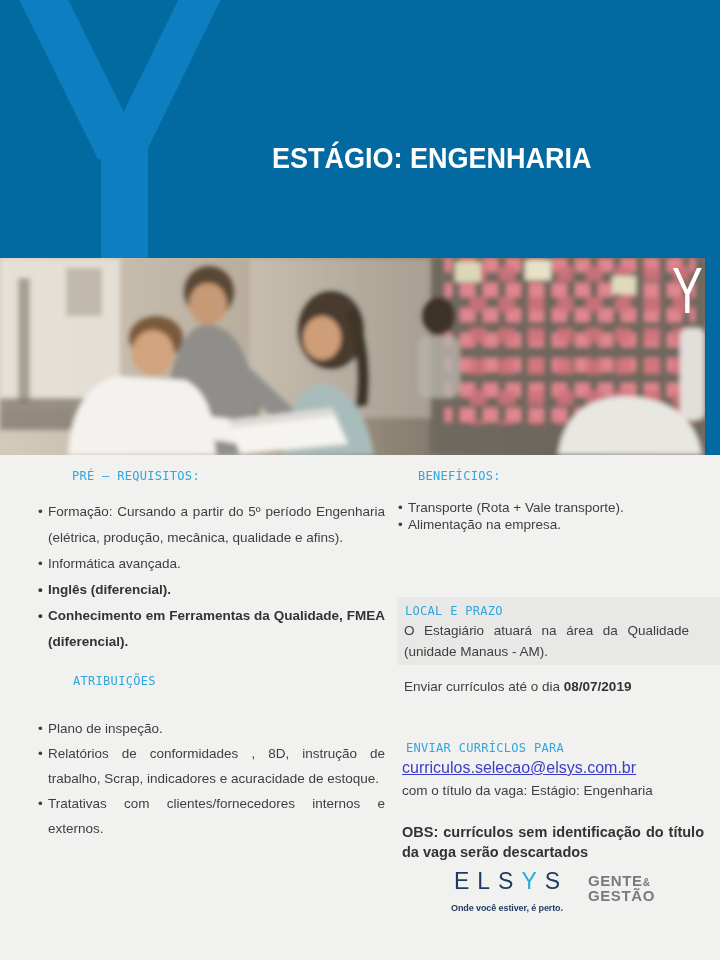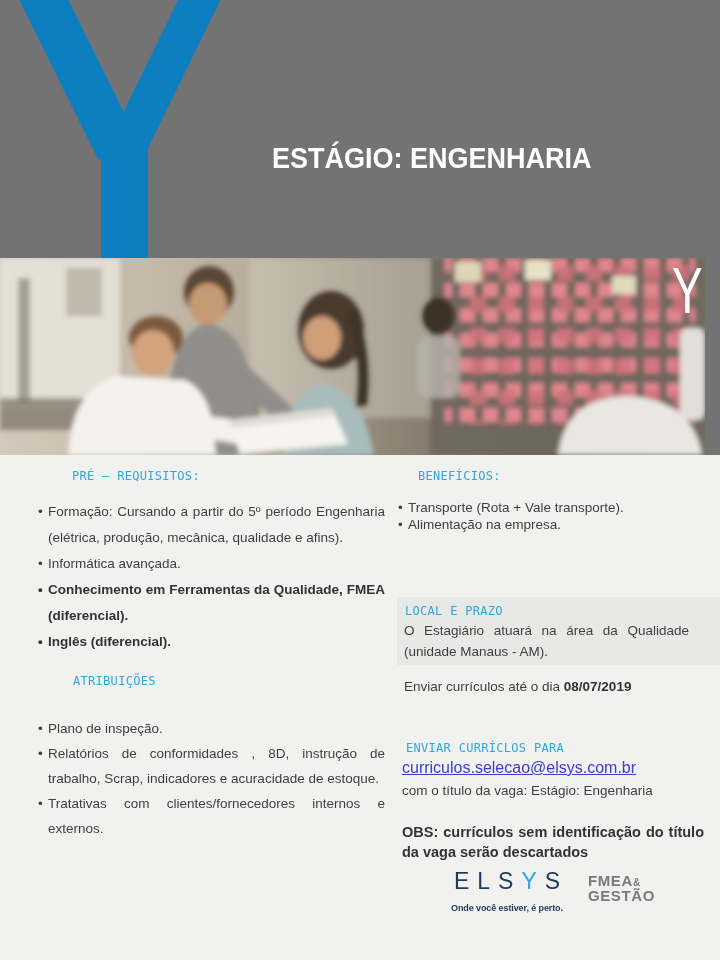--- a/index.html
+++ b/index.html
@@ -1,20 +1,20 @@
 <!DOCTYPE html>
 <html><head>
 <meta charset="utf-8">
 <style>
   html,body{margin:0;padding:0;background:#ffffff;}
   .page{position:relative;width:720px;height:960px;overflow:hidden;
         font-family:"Liberation Sans", sans-serif;background:#f1f1f0;}
 
   
-  .header-band{position:absolute;left:0;top:0;width:720px;height:455px;background:#737373;}
+  .header-band{position:absolute;left:0;top:0;width:720px;height:455px;background:#0369a1;}
   .monogram{position:absolute;left:0;top:0;}
   .page-title{position:absolute;left:272px;top:141px;margin:0;color:#ffffff;
               font-size:30px;font-weight:700;letter-spacing:0px;white-space:nowrap;
               transform:scaleX(.9);transform-origin:left top;}
 
   
   .photo{position:absolute;left:0;top:258px;width:705px;height:197px;overflow:hidden;background:#a99f92;}
   .photo svg{display:block;}
   .photo-watermark{position:absolute;right:2px;top:1px;color:#ffffff;font-size:64px;
                    font-weight:400;line-height:64px;transform:scaleX(.72);
@@ -140,22 +140,22 @@
     </svg>
     <span class="photo-watermark">Y</span>
   </div>
 
   <div class="content">
 
     <div class="sec-head h-pre">PRÉ – REQUISITOS:</div>
     <ul class="blist list-pre">
       <li>Formação: Cursando a partir do 5º período Engenharia (elétrica, produção, mecânica, qualidade e afins).</li>
       <li>Informática avançada.</li>
+      <li class="bold">Inglês (diferencial).</li>
       <li class="bold">Conhecimento em Ferramentas da Qualidade, FMEA (diferencial).</li>
-      <li class="bold">Inglês (diferencial).</li>
     </ul>
 
     <div class="sec-head h-atrib">ATRIBUIÇÕES</div>
     <ul class="blist list-atrib">
       <li>Plano de inspeção.</li>
       <li>Relatórios de conformidades , 8D, instrução de trabalho, Scrap, indicadores e acuracidade de estoque.</li>
       <li>Tratativas com clientes/fornecedores internos e externos.</li>
     </ul>
 
     <div class="sec-head h-benef">BENEFÍCIOS:</div>
@@ -181,18 +181,18 @@
         <span>E</span>
         <span>L</span>
         <span>S</span>
         <span class="yb">Y</span>
         <span>S</span>
       </div>
       <div class="elsys-tagline">Onde você estiver, é perto.</div>
     </div>
 
     <div class="gente">
-      <div><span>FMEA</span><span class="amp">&amp;</span></div>
+      <div><span>GENTE</span><span class="amp">&amp;</span></div>
       <div>GESTÃO</div>
     </div>
 
   </div>
 </div>
 
 </body></html>

